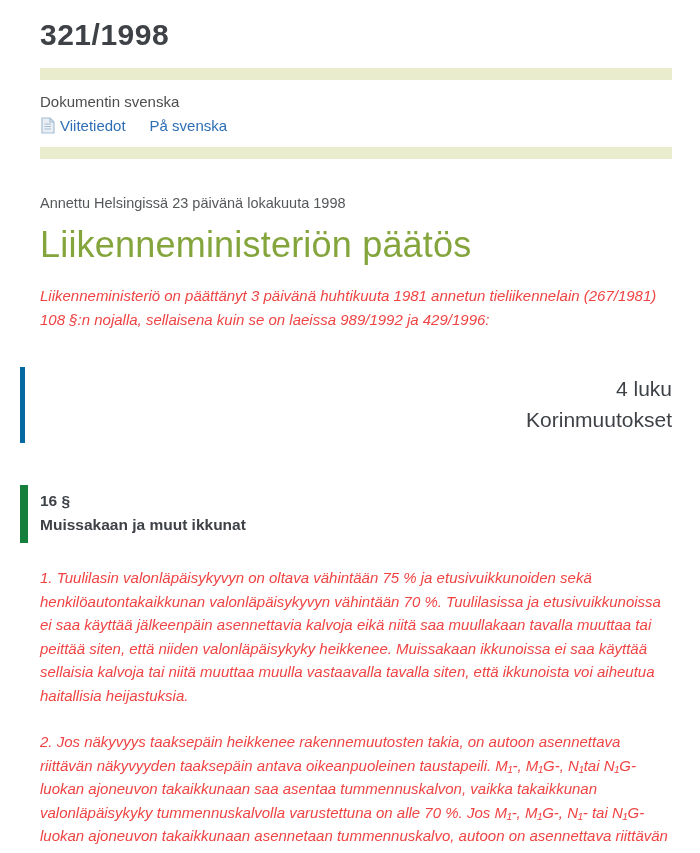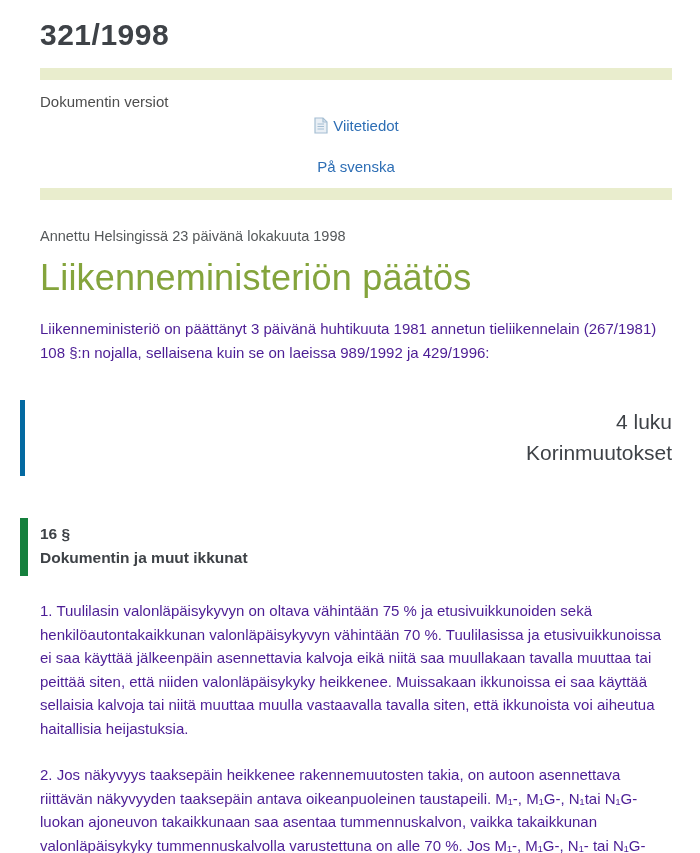--- a/index.html
+++ b/index.html
@@ -38,52 +38,52 @@
     margin-top: 13px;
     font-size: 15px;
     color: #4d4d4d;
   }
   .links-row {
     margin-top: 7px;
     display: flex;
     align-items: center;
     gap: 24px;
     font-size: 15px;
-    flex-direction: column;
   }
   .link {
     color: #2d6eb5;
     text-decoration: none;
     cursor: pointer;
     display: inline-flex;
     align-items: center;
     gap: 5px;
   }
   .doc-icon { display: inline-flex; margin-top: -1px; }
   
   .issued {
-    margin-top: 28px;
+    margin-top: 36px;
     font-size: 14.5px;
     color: #55585a;
   }
   
   .doc-title {
     margin-top: 15px;
     font-size: 36px;
     font-weight: 400;
     color: #84a43c;
     line-height: 37px;
     letter-spacing: 0.2px;
   }
   
   .intro, .body-para {
     font-size: 15px;
     line-height: 23.5px;
-    color: #4c1d95;
+    color: #ef4444;
     max-width: 636px;
+    font-style: italic;
   }
   .intro { margin-top: 21px; }
   
   .chapter-heading {
     margin-top: 36px;
     margin-left: -20px;
     border-left: 5px solid #0369a1;
     padding: 6px 0 8px 24px;
     text-align: right;
   }
@@ -110,21 +110,21 @@
 </style>
 </head>
 <body>
 
 <div class="page">
 
   <h1 class="doc-number">321/1998</h1>
 
   <div class="green-bar bar-top"></div>
 
-  <div class="versions-label">Dokumentin versiot</div>
+  <div class="versions-label">Dokumentin svenska</div>
 
   <div class="links-row">
     <a class="link" href="#">
       <span class="doc-icon">
         <svg width="15" height="17" viewBox="0 0 15 17" aria-hidden="true">
           <path d="M2 1 h8 l4 4 v11 h-12 z" fill="#e9eff5" stroke="#a5bed3" stroke-width="1.2"></path>
           <path d="M10 1 v4 h4" fill="none" stroke="#a5bed3" stroke-width="1.2"></path>
           <line x1="4.5" y1="7" x2="11" y2="7" stroke="#a5bed3" stroke-width="1"></line>
           <line x1="4.5" y1="9.5" x2="11" y2="9.5" stroke="#a5bed3" stroke-width="1"></line>
           <line x1="4.5" y1="12" x2="11" y2="12" stroke="#a5bed3" stroke-width="1"></line>
@@ -145,20 +145,20 @@
 
   <p class="intro">Liikenneministeriö on päättänyt 3 päivänä huhtikuuta 1981 annetun tieliikennelain (267/1981) 108 §:n nojalla, sellaisena kuin se on laeissa 989/1992 ja 429/1996:</p>
 
   <div class="chapter-heading">
     <div class="chapter-number">4 luku</div>
     <div class="chapter-title">Korinmuutokset</div>
   </div>
 
   <div class="section-heading">
     <div class="section-number">16 §</div>
-    <div class="section-title">Dokumentin ja muut ikkunat</div>
+    <div class="section-title">Muissakaan ja muut ikkunat</div>
   </div>
 
   <p class="body-para">1. Tuulilasin valonläpäisykyvyn on oltava vähintään 75 % ja etusivuikkunoiden sekä henkilöautontakaikkunan valonläpäisykyvyn vähintään 70 %. Tuulilasissa ja etusivuikkunoissa ei saa käyttää jälkeenpäin asennettavia kalvoja eikä niitä saa muullakaan tavalla muuttaa tai peittää siten, että niiden valonläpäisykyky heikkenee. Muissakaan ikkunoissa ei saa käyttää sellaisia kalvoja tai niitä muuttaa muulla vastaavalla tavalla siten, että ikkunoista voi aiheutua haitallisia heijastuksia.</p>
 
   <p class="body-para">2. Jos näkyvyys taaksepäin heikkenee rakennemuutosten takia, on autoon asennettava riittävän näkyvyyden taaksepäin antava oikeanpuoleinen taustapeili. M₁-, M₁G-, N₁tai N₁G-luokan ajoneuvon takaikkunaan saa asentaa tummennuskalvon, vaikka takaikkunan valonläpäisykyky tummennuskalvolla varustettuna on alle 70 %. Jos M₁-, M₁G-, N₁- tai N₁G-luokan ajoneuvon takaikkunaan asennetaan tummennuskalvo, autoon on asennettava riittävän näkyvyyden taaksepäin antava oikeanpuoleinen taustapeili. Jos auton takaikkunaan on asennettu autossa pakollisena varusteena vaadittu keskijarruvalaisin, ei sitä saa tummennuskalvolla peittää.</p>
 
 </div>
 
 </body></html>

